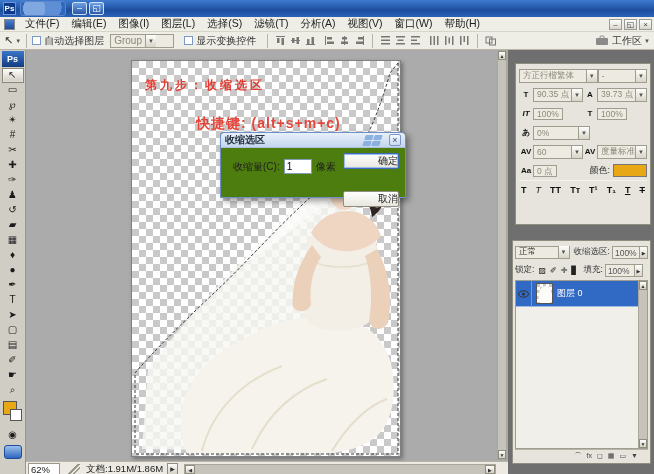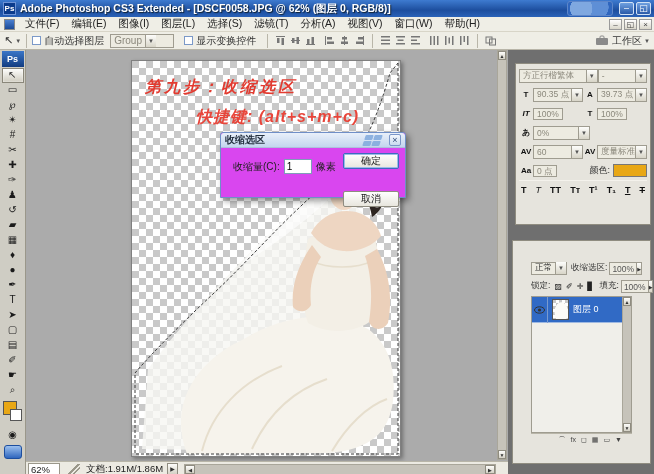--- a/index.html
+++ b/index.html
@@ -66,23 +66,23 @@
   .bg-swatch { position:absolute; left:8px; top:8px; width:12px; height:12px; border:1px solid #555; background:#fff; }
   .screen-mode { width:18px; height:14px; border-radius:3px; margin-top:2px;
     background:linear-gradient(#9cc0ee,#2f66be); border:1px solid #1d4e9e; }
 
   
   .docarea { position:relative; width:482px; background:#ABABAB; }
   .canvas { position:absolute; left:105px; top:10px; width:270px; height:397px;
     border:1px solid #808080; box-shadow:2px 2px 4px rgba(0,0,0,.35);
     background:repeating-conic-gradient(#ffffff 0% 25%, #c9c9c9 0% 50%) 0 0 / 14px 14px; }
   .canvas-heading { position:absolute; left:13px; top:16px; color:#E23B30; font-weight:bold;
-    font-size:16px; letter-spacing:3px; font-style:italic; white-space:nowrap; }
-  .canvas-shortcut { position:absolute; left:64px; top:46px; color:#E8453A; font-weight:bold;
-    font-size:16px; letter-spacing:1px; white-space:nowrap;font-style:italic; }
+    font-size:12px; letter-spacing:3px; white-space:nowrap; }
+  .canvas-shortcut { position:absolute; left:64px; top:54px; color:#E8453A; font-weight:bold;
+    font-size:14px; letter-spacing:1px; white-space:nowrap; }
   .figure-svg { position:absolute; left:0; top:0; }
 
   
   .vscroll { position:absolute; right:1px; top:0; width:10px; height:410px; background:#C6C3BA; border:1px solid #a9a69a; }
   .vs-btn { position:absolute; left:0; width:8px; height:9px; background:linear-gradient(#fdfdfb,#d4d1c5);
     border:1px solid #8f8c80; font-size:5px; text-align:center; line-height:8px; color:#333; }
   .vs-up { top:0; } .vs-down { bottom:0; }
 
   
   .statusbar { position:absolute; left:0; bottom:0; width:482px; height:15px; background:#ECEAE2;
@@ -94,33 +94,33 @@
     linear-gradient(135deg, transparent 65%, #9a978a 65% 75%, transparent 75%); }
   .doc-info { white-space:nowrap; margin-right:4px; }
   .st-btn { width:11px; height:12px; background:linear-gradient(#fdfdfb,#d4d1c5); border:1px solid #8f8c80;
     font-size:6px; line-height:11px; text-align:center; color:#333; margin-right:6px; }
   .hscroll { flex:1; height:11px; background:#C6C3BA; border:1px solid #a9a69a; position:relative; margin-right:12px; }
   .hs-btn { position:absolute; top:0; width:10px; height:9px; background:linear-gradient(#fdfdfb,#d4d1c5);
     border:1px solid #8f8c80; font-size:5px; line-height:8px; text-align:center; color:#333; }
   .hs-left { left:0; } .hs-right { right:0; }
 
   
-  .dialog { position:absolute; left:194px; top:82px; width:186px; height:66px; background:#d946ef;
+  .dialog { position:absolute; left:194px; top:82px; width:186px; height:66px; background:#4d7c0f;
     border:1px solid #6f8fc7; border-radius:3px 3px 0 0; box-shadow:3px 3px 6px rgba(0,0,0,.4); }
   .dlg-title { height:15px; display:flex; align-items:center; padding:0 4px;
     background:linear-gradient(#E9F0FA,#C3D5EE); border-bottom:1px solid #aebfdd; border-radius:3px 3px 0 0; }
   .dlg-title .t { font-weight:bold; font-size:10px; color:#24303f; flex:1; }
   .dlg-flag { display:grid; grid-template-columns:8px 8px; grid-gap:1px; transform:skewX(-18deg); margin-right:8px; }
   .dlg-flag b { width:8px; height:5px; background:#7FA8DC; border-radius:1px; opacity:.85; }
   .dlg-close { width:12px; height:12px; background:linear-gradient(#f4f8fd,#c9d9ef); border:1px solid #7a96c8;
     border-radius:2px; font-size:9px; line-height:10px; text-align:center; color:#35507d; }
   .dlg-row { position:absolute; left:12px; top:26px; display:flex; align-items:center; font-size:10px; color:#222; }
   .dlg-input { width:28px; height:15px; border:1px solid #7f9db9; background:#fff; font-size:10px;
     padding:0 2px; margin:0 4px; font-family:"Liberation Sans","DejaVu Sans",sans-serif; }
-  .dlg-btn { position:absolute; left:122px; width:56px; height:16px; font-size:10px; text-align:center; line-height:14px;
+  .dlg-btn { position:absolute; left:122px; width:56px; height:16px; font-size:10px; text-align:right; line-height:14px;
     background:linear-gradient(#ffffff,#E8E6DE); border:1px solid #8f8c80; border-radius:2px; color:#222; }
   .dlg-ok { top:20px; border:1px solid #3C6BBF; box-shadow:0 0 0 1px #9DBBE8 inset; }
   .dlg-cancel { top:58px; }
 
   
   .panelarea { position:relative; width:146px; background:#6F6F6F; }
   .panel { position:absolute; background:#E6E4DD; border:1px solid #8f8c80; }
   .char-panel { left:7px; top:13px; width:136px; height:162px; padding:2px 3px; }
   .cp-row { display:flex; align-items:center; height:19px; }
   .cp-ic { width:14px; font-size:8px; font-weight:bold; color:#111; text-align:center; flex:none; }
@@ -132,21 +132,21 @@
     font-size:8.5px; padding:0 3px; line-height:12px; white-space:nowrap; overflow:hidden; }
   .color-lab { font-size:9px; margin:0 3px 0 6px; color:#333; }
   .color-swatch { width:34px; height:13px; border:1px solid #777; }
   .styles-row { display:flex; align-items:center; justify-content:space-between; height:18px; padding:0 2px;
     border-top:1px solid #f4f2ec; }
   .sty { font-size:9px; font-weight:bold; color:#111; }
   .sty.i { font-style:italic; font-weight:normal; }
   .sty.u { text-decoration:underline; }
   .sty.s { text-decoration:line-through; }
 
-  .layers-panel { left:4px; top:190px; width:139px; height:224px; padding:18px; display:flex; flex-direction:column; }
+  .layers-panel { left:4px; top:190px; width:139px; height:224px; padding:2px; display:flex; flex-direction:column; }
   .lp-row { display:flex; align-items:center; height:18px; font-size:8.5px; color:#333; }
   .lp-row .sel { height:13px; }
   .blend-sel { width:58px; }
   .blend-sel i { flex:1; font-size:8.5px; color:#333; }
   .lp-lab { margin:0 2px 0 4px; white-space:nowrap; }
   .pct-box { width:30px; height:13px; border:1px solid #9f9c90; background:#EDEBE1; color:#555;
     font-size:8.5px; padding:0 2px; line-height:12px; }
   .pct-arrow { width:8px; height:13px; border:1px solid #9f9c90; border-left:none; background:linear-gradient(#fdfdfb,#d8d5c8);
     font-size:5px; text-align:center; line-height:12px; color:#333; }
   .lock-ic { font-size:8px; margin:0 2px; color:#222; }
@@ -163,21 +163,20 @@
   .lp-bottom { height:12px; border-top:1px solid #b8b5a8; display:flex; align-items:center; justify-content:flex-end;
     gap:5px; padding:0 10px; font-size:7px; color:#444; }
 </style>
 </head>
 <body>
 
 <div id="root">
 
   <div class="titlebar">
     <div class="app-ico">Ps</div>
-    <div class="ttl">Adobe Photoshop CS3 Extended - [DSCF0058.JPG @ 62% (图层 0, RGB/8)]</div>
     <div class="tb-deco"></div>
     <div class="winbtn">–</div>
     <div class="winbtn">◱</div>
   </div>
 
   <div class="menubar">
     <div class="doc-ico"></div>
     <span class="menu-item">文件(F)</span>
     <span class="menu-item">编辑(E)</span>
     <span class="menu-item">图像(I)</span>

